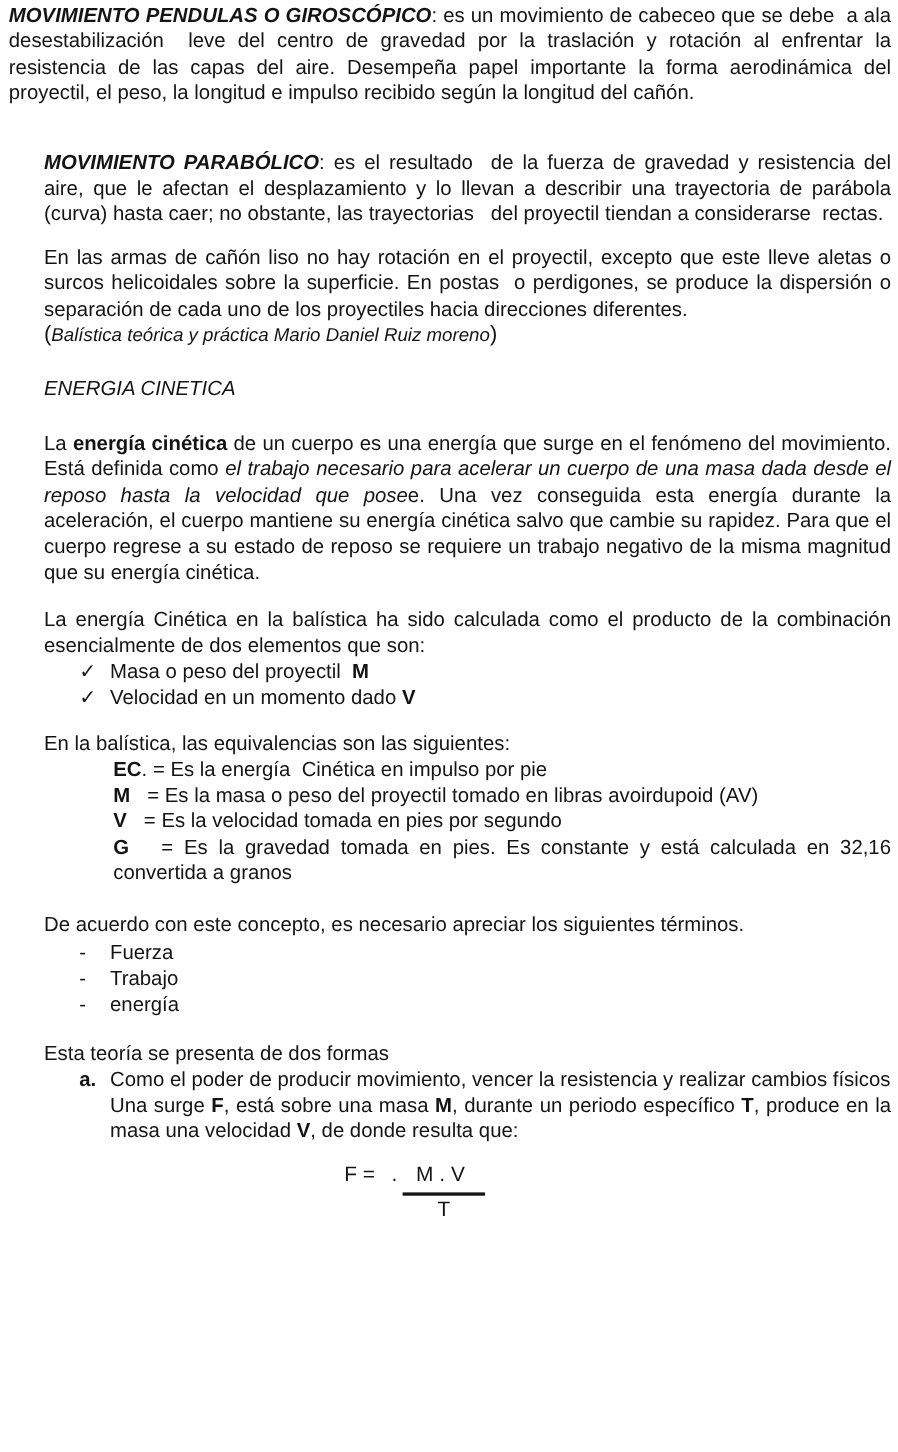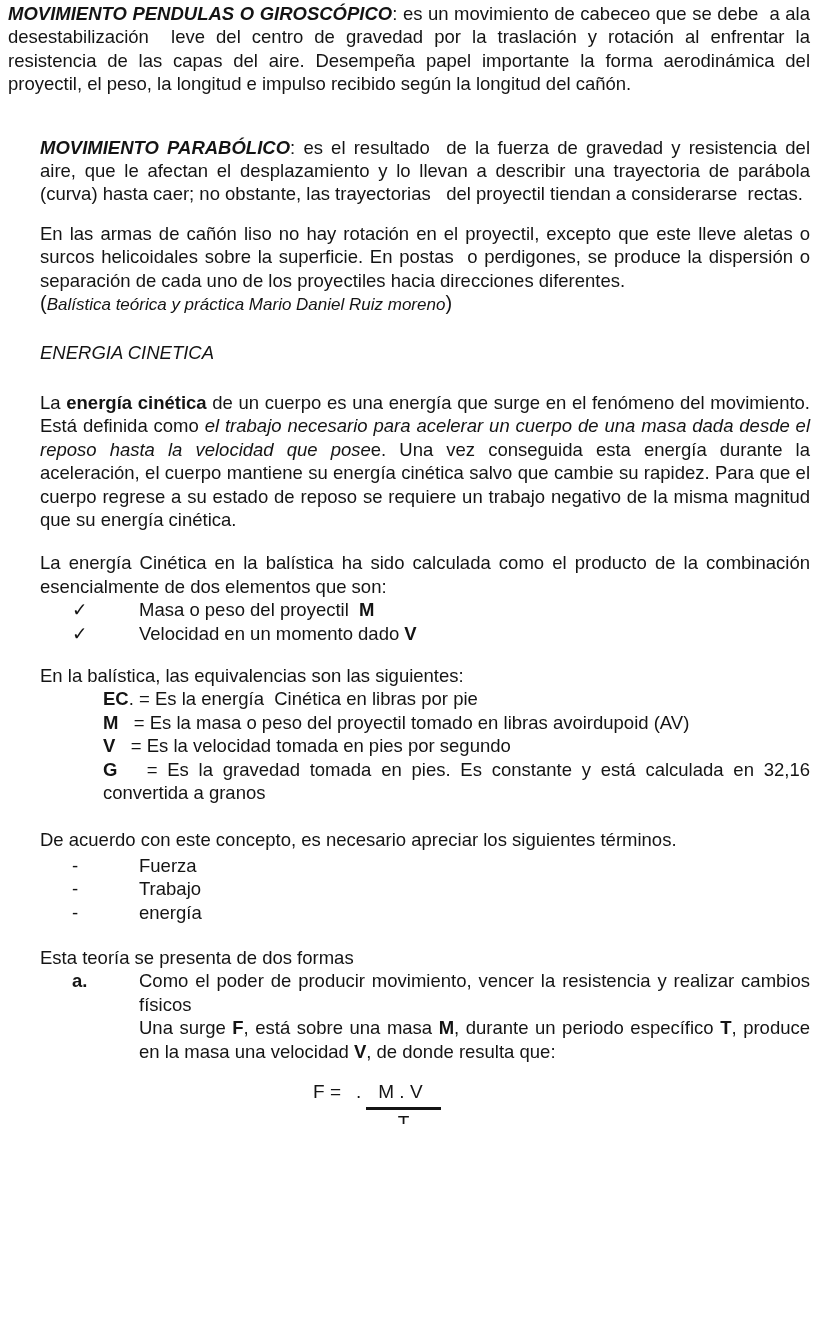--- a/index.html
+++ b/index.html
@@ -30,21 +30,21 @@
   .citation .paren { font-size: 20px; font-style: normal; }
   .list-item {
     display: flex;
     margin: 0 6px 0 72px;
     font-family: "Liberation Sans", sans-serif;
     font-size: 18.5px;
     line-height: 23.4px;
   }
   .marker { flex: none; width: 28px; }
   .marker.alpha { font-weight: bold; }
-  .li-body { flex: 1; min-width: 0; margin-left: 39px; }
+  .li-body { flex: 1; min-width: 0; }
   .formula {
     display: flex;
     align-items: flex-start;
     font-family: "Liberation Sans", sans-serif;
     font-size: 19px;
     line-height: 24px;
     color: #141414;
   }
   .fraction {
     display: inline-flex;
@@ -92,21 +92,21 @@
     <span class="marker check">✓</span>
     <span class="li-body para"><span>Masa o peso del proyectil  </span><span style="font-weight: bold;">M</span></span>
   </div>
   <div class="list-item">
     <span class="marker check">✓</span>
     <span class="li-body para"><span>Velocidad en un momento dado </span><span style="font-weight: bold;">V</span></span>
   </div>
 
   <p class="para" style="margin:19px 6px 0 40px"><span>En la balística, las equivalencias son las siguientes:</span></p>
 
-  <p class="para p-just" style="margin:0 6px 0 103px"><span style="font-weight: bold;">EC</span><span>. = Es la energía  Cinética en libras por pie</span></p>
+  <p class="para p-just" style="margin:0 6px 0 103px"><span style="font-weight: bold;">EC</span><span>. = Es la energía  Cinética en impulso por pie</span></p>
   <p class="para p-just" style="margin:0 6px 0 103px"><span style="font-weight: bold;">M</span><span>   = Es la masa o peso del proyectil tomado en libras avoirdupoid (AV)</span></p>
   <p class="para p-just" style="margin:0 6px 0 103px"><span style="font-weight: bold;">V</span><span>   = Es la velocidad tomada en pies por segundo</span></p>
   <p class="para p-just" style="margin:0 6px 0 103px"><span style="font-weight: bold;">G</span><span>   = Es la gravedad tomada en pies. Es constante y está calculada en 32,16 convertida a granos</span></p>
 
   <p class="para" style="margin:24px 6px 0 40px"><span>De acuerdo con este concepto, es necesario apreciar los siguientes términos.</span></p>
 
   <div class="list-item" style="margin-top:2px">
     <span class="marker">-</span>
     <span class="li-body para">Fuerza</span>
   </div>

